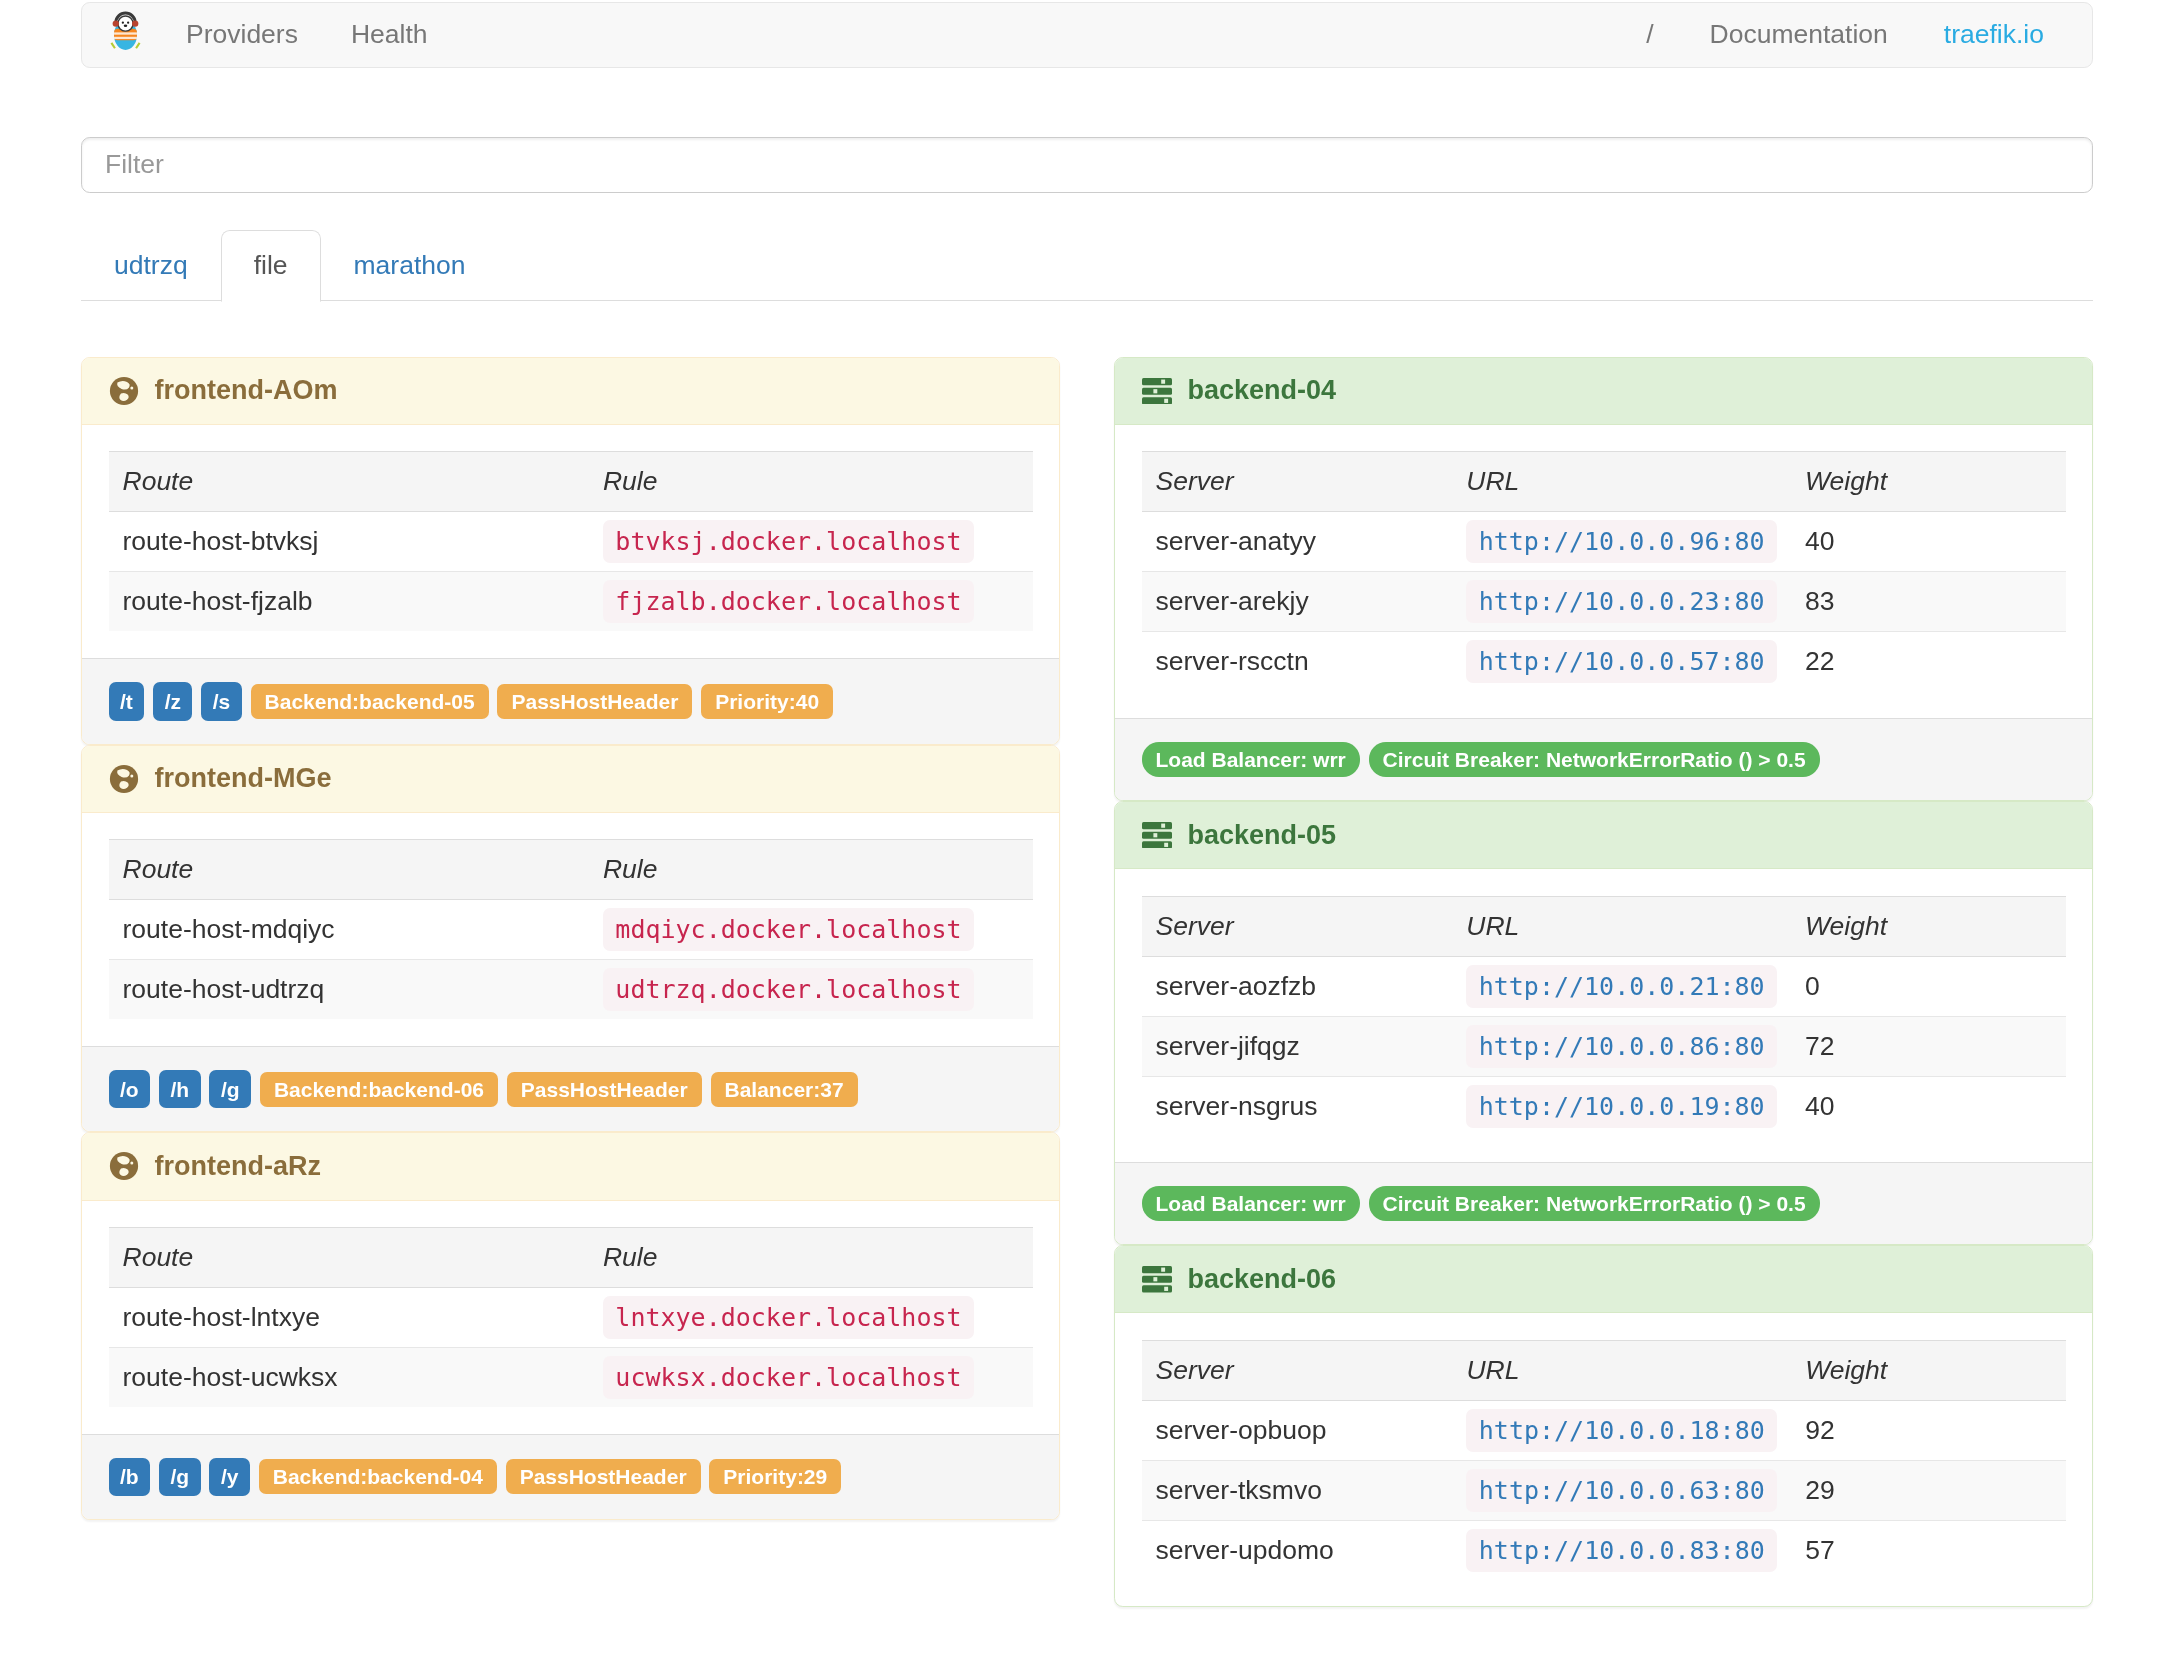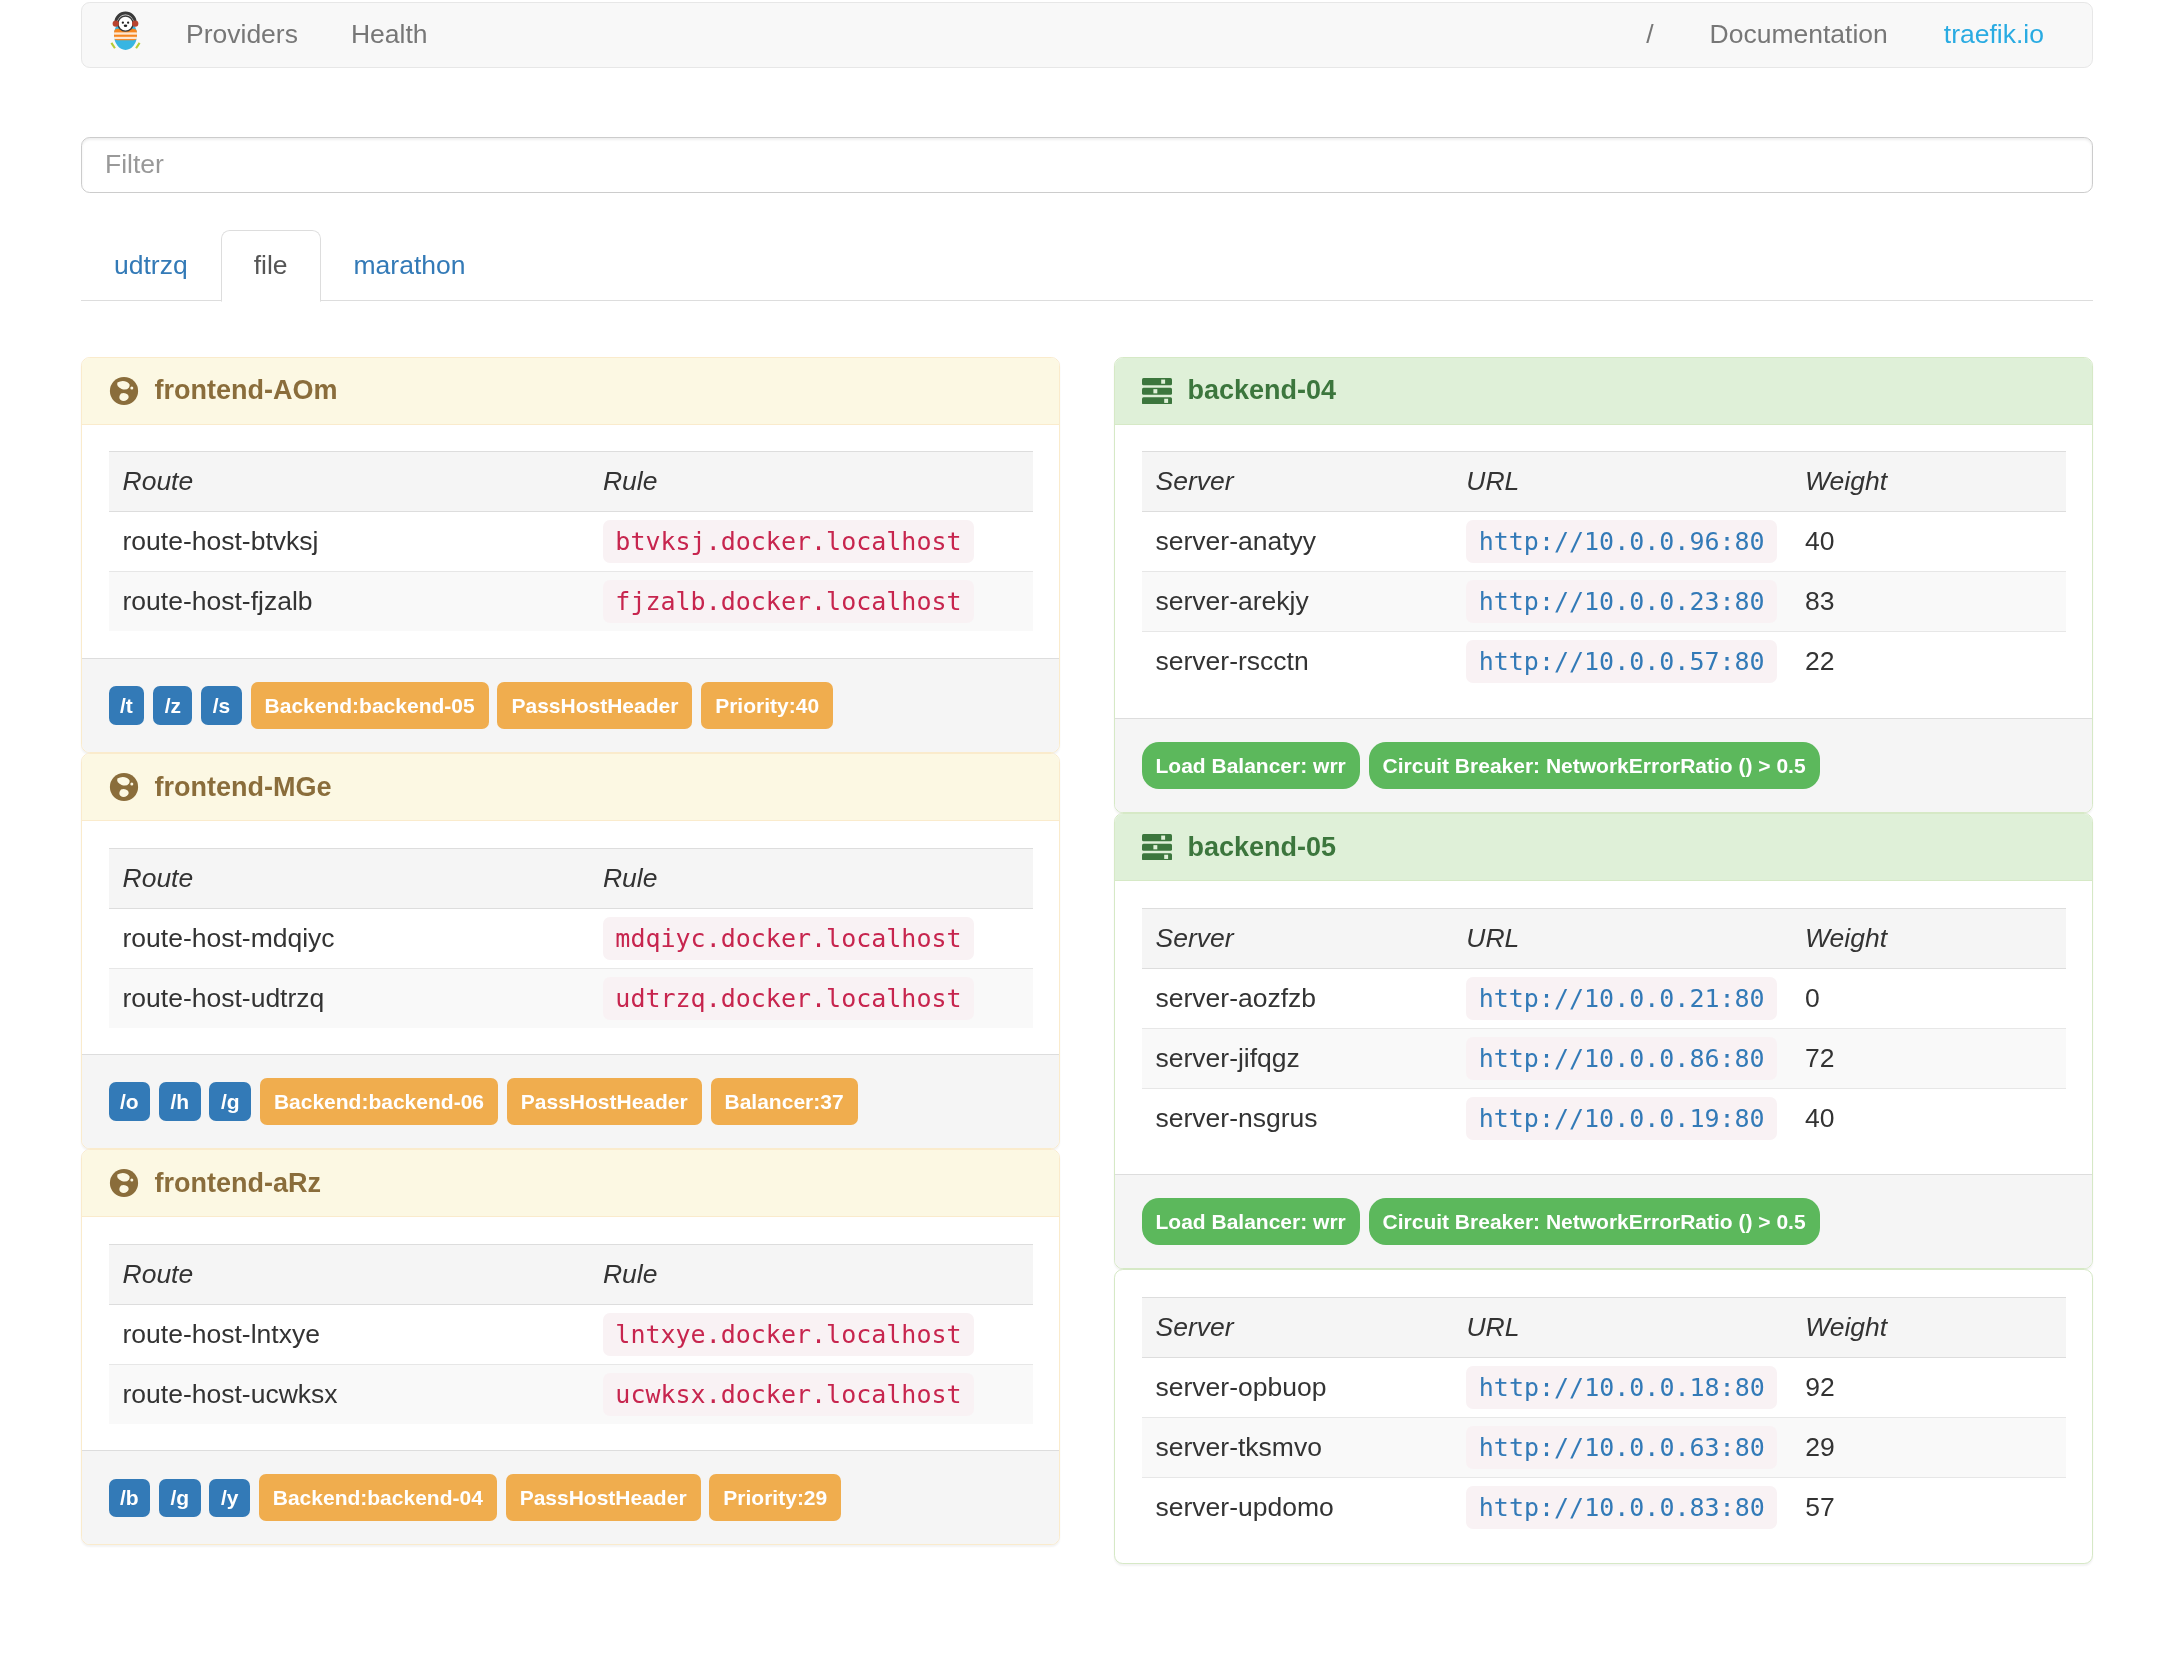--- a/index.html
+++ b/index.html
@@ -85,21 +85,21 @@
     white-space: nowrap;
   }
   code.url { color: var(--url-text, #337ab7); cursor: pointer; }
 
   .panel-footer {
     background: #f5f5f5; border-top: 1.8px solid #ddd; padding: 23px 26.5px;
     display: flex; flex-wrap: wrap; gap: 8.8px; align-items: center;
   }
   .badge-group { display: inline-flex; gap: 8.8px; }
   .label {
-    display: inline-block; padding: 13px 14px; font-size: 21px; font-weight: bold;
+    display: inline-block; padding: 7px 14px; font-size: 21px; font-weight: bold;
     color: #fff; border-radius: 7px; line-height: 1; white-space: nowrap;
   }
   .label-primary { background: var(--label-primary, #337ab7); padding: 8.8px 11.5px; }
   .label-warning { background: var(--label-warning, #f0ad4e); }
   .label-success { background: var(--label-success, #5cb85c); border-radius: 17px; }
 </style>
 </head>
 <body>
 
 <div class="page">
@@ -376,20 +376,33 @@
       </table>
     </div>
     <footer class="panel-footer">
       <span class="badge-group">
               <span class="label label-success">Load Balancer: wrr</span>
               <span class="label label-success">Circuit Breaker: NetworkErrorRatio () &gt; 0.5</span>
             </span>
     </footer>
   </section>
         <section class="panel panel-success">
+    <header class="panel-heading">
+      <span class="icon">
+        <svg width="30" height="26.5" viewBox="0 0 100 88">
+          <rect x="0" y="0" width="100" height="24" rx="5" fill="currentColor"></rect>
+          <rect x="0" y="32" width="100" height="24" rx="5" fill="currentColor"></rect>
+          <rect x="0" y="64" width="100" height="24" rx="5" fill="currentColor"></rect>
+          <rect x="64" y="5" width="13" height="14" fill="#dff0d8"></rect>
+          <rect x="38" y="37" width="13" height="14" fill="#dff0d8"></rect>
+          <rect x="74" y="69" width="13" height="14" fill="#dff0d8"></rect>
+        </svg>
+      </span>
+      <span class="panel-title">backend-06</span>
+    </header>
     <div class="panel-body">
       <table>
         <thead>
           <tr>
             <th class="col-server">Server</th>
             <th class="col-url">URL</th>
             <th class="col-weight">Weight</th>
           </tr>
         </thead>
         <tbody>

